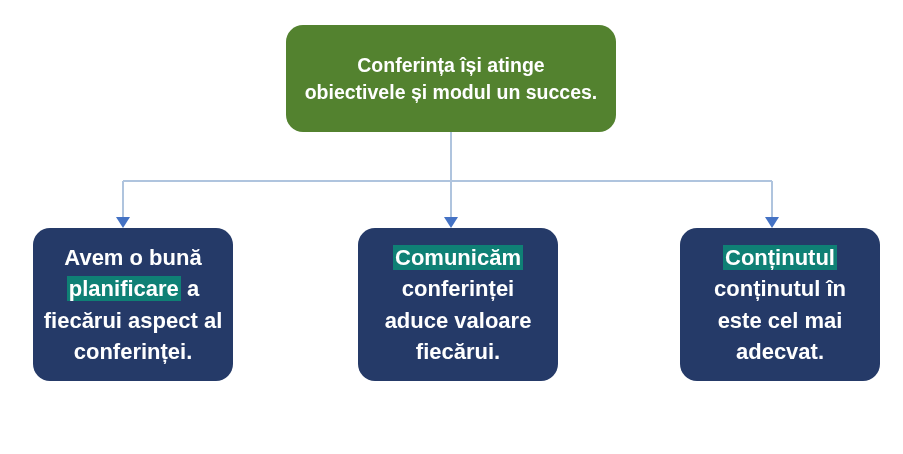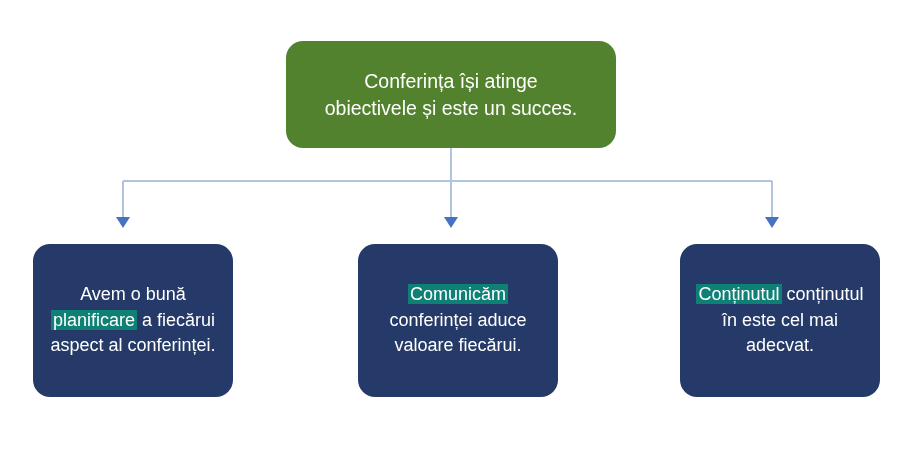--- a/index.html
+++ b/index.html
@@ -33,42 +33,41 @@
 
   
   .node {
     position: absolute;
     box-sizing: border-box;
     display: flex;
     align-items: center;
     justify-content: flex-start;
     text-align: center;
     color: #ffffff;
-    font-weight: normal;
+    font-weight: bold;
     border-radius: 17px;
-    margin-top: 16px;
   }
 
   .node-root {
     left: 286px;
     top: 25px;
     width: 330px;
     height: 107px;
     background: #53822F;
     font-size: 19.5px;
     line-height: 1.38;
     padding: 4px 16px;
   }
 
   .node-leaf {
     top: 228px;
     width: 200px;
     height: 153px;
     background: #253A68;
-    font-size: 18px;
+    font-size: 22px;
     line-height: 1.42;
     padding: 4px 10px;
   }
 
   .node-leaf-1 { left: 33px; }
   .node-leaf-2 { left: 358px; }
   .node-leaf-3 { left: 680px; }
 
   .node-text {
     display: block;
@@ -97,21 +96,21 @@
     <polygon points="116,217 130,217 123,228" fill="#4472C4"></polygon>
 
     <line x1="451" y1="181" x2="451" y2="218" stroke="#AFC4DE" stroke-width="2"></line>
     <polygon points="444,217 458,217 451,228" fill="#4472C4"></polygon>
 
     <line x1="772" y1="181" x2="772" y2="218" stroke="#AFC4DE" stroke-width="2"></line>
     <polygon points="765,217 779,217 772,228" fill="#4472C4"></polygon>
   </svg>
 
   <div class="node node-root">
-    <span class="node-text"><span>Conferința își atinge</span><br><span>obiectivele și este un succes.</span></span>
+    <span class="node-text"><span>Conferința își atinge</span><br><span>obiectivele și modul un succes.</span></span>
   </div>
 
   <div class="node node-leaf node-leaf-1">
     <span class="node-text"><span>Avem o bună </span><span class="hl">planificare</span><span> a fiecărui aspect al conferinței.</span></span>
   </div>
 
   <div class="node node-leaf node-leaf-2">
     <span class="node-text"><span></span><span class="hl">Comunicăm</span><span> conferinței aduce valoare fiecărui.</span></span>
   </div>
 

